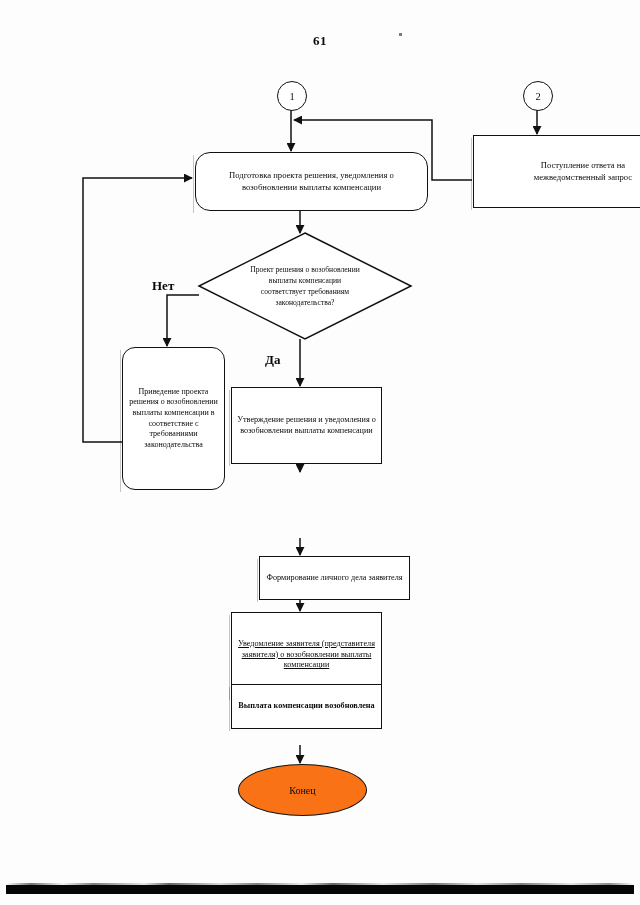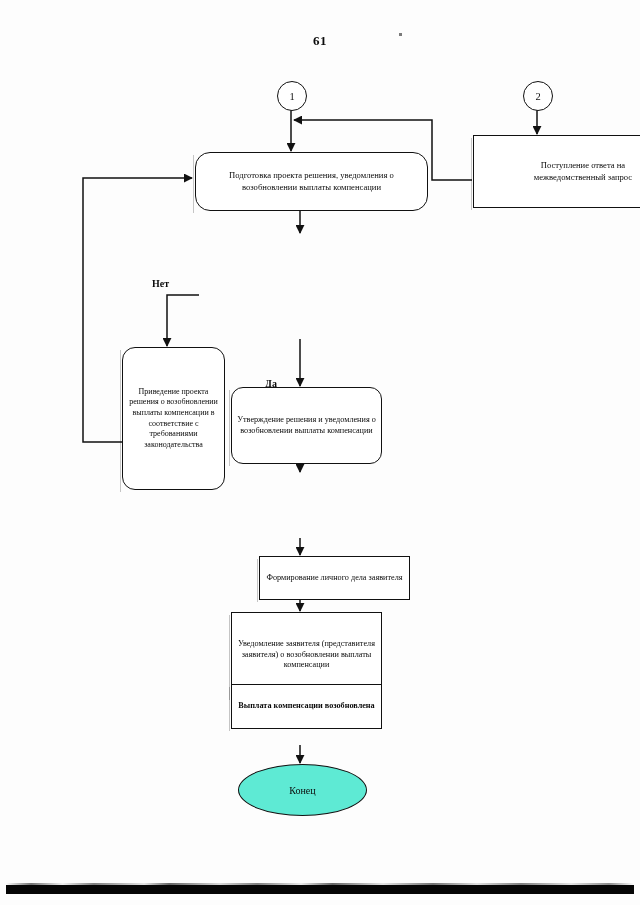--- a/index.html
+++ b/index.html
@@ -102,31 +102,31 @@
     font-size: 7.6px;
     line-height: 1.45;
     pointer-events: none;
   }
 
   
   .ellipse {
     position: absolute;
     border: 1.5px solid #111;
     border-radius: 50%;
-    background: #5eead4;
+    background: #f97316;
     display: flex;
     align-items: center;
     justify-content: center;
     font-size: 10px;
   }
 
   
   .branch-label {
     position: absolute;
-    font-size: 10px;
+    font-size: 13px;
     font-weight: bold;
     color: #0a0a0a;
   }
 
   
   #wires {
     position: absolute;
     left: 0; top: 0;
     width: 640px;
     height: 905px;
@@ -212,38 +212,46 @@
   </div>
 
   <div class="box fs-a" style="left:195px; top:152px; width:221px; height:51px;border-radius:15px;">
     <span class="txt">Подготовка проекта решения, уведомления о возобновлении выплаты компенсации</span>
   </div>
 
   <div class="box fs-a" style="left:473px; top:135px; width:128px; height:65px;padding-left:45px;">
     <span class="txt">Поступление ответа на межведомственный запрос</span>
   </div>
 
+  <div class="diamond-wrap" style="left:198px; top:232px; width:214px; height:108px;">
+    <svg width="214" height="108" viewBox="0 0 214 108" xmlns="http://www.w3.org/2000/svg">
+      <polygon points="107,1 213,54 107,107 1,54" fill="#fff" stroke="#111" stroke-width="1.5"></polygon>
+    </svg>
+    <div class="diamond-label">
+      <span style="display:block; width:118px;">Проект решения о возобновлении выплаты компенсации соответствует требованиям законодательства?</span>
+    </div>
+  </div>
 
   <div class="branch-label" style="left:152px; top:278px;">Нет</div>
-  <div class="branch-label" style="left:265px; top:378px;">Да</div>
+  <div class="branch-label" style="left:265px; top:352px;">Да</div>
 
   <div class="box fs-c" style="left:122px; top:347px; width:91px; height:135px;">
     <span class="txt">Приведение проекта решения о возобновлении выплаты компенсации в соответствие с требованиями законодательства</span>
   </div>
 
-  <div class="box fs-b" style="left:231px; top:387px; width:139px; height:69px;border-radius:12px;">
+  <div class="box fs-b" style="left:231px; top:387px; width:139px; height:69px;">
     <span class="txt">Утверждение решения и уведомления о возобновлении выплаты компенсации</span>
   </div>
 
 
   <div class="box fs-b" style="left:231px; top:556px; width:139px; height:36px;margin-left:28px;">
     <span class="txt">Формирование личного дела заявителя</span>
   </div>
 
-  <div class="box fs-b" style="left:231px; top:612px; width:139px; height:78px;">
+  <div class="box fs-b" style="left:231px; top:612px; width:139px; height:78px;text-decoration:underline;">
     <span class="txt">Уведомление заявителя (представителя заявителя) о возобновлении  выплаты компенсации</span>
   </div>
 
   <div class="box fs-b" style="left:231px; top:684px; width:139px; height:37px;font-weight:bold;">
     <span class="txt">Выплата компенсации возобновлена</span>
   </div>
 
   <div class="ellipse" style="left:238px; top:764px; width:127px; height:50px;">
     <span>Конец</span>
   </div>

